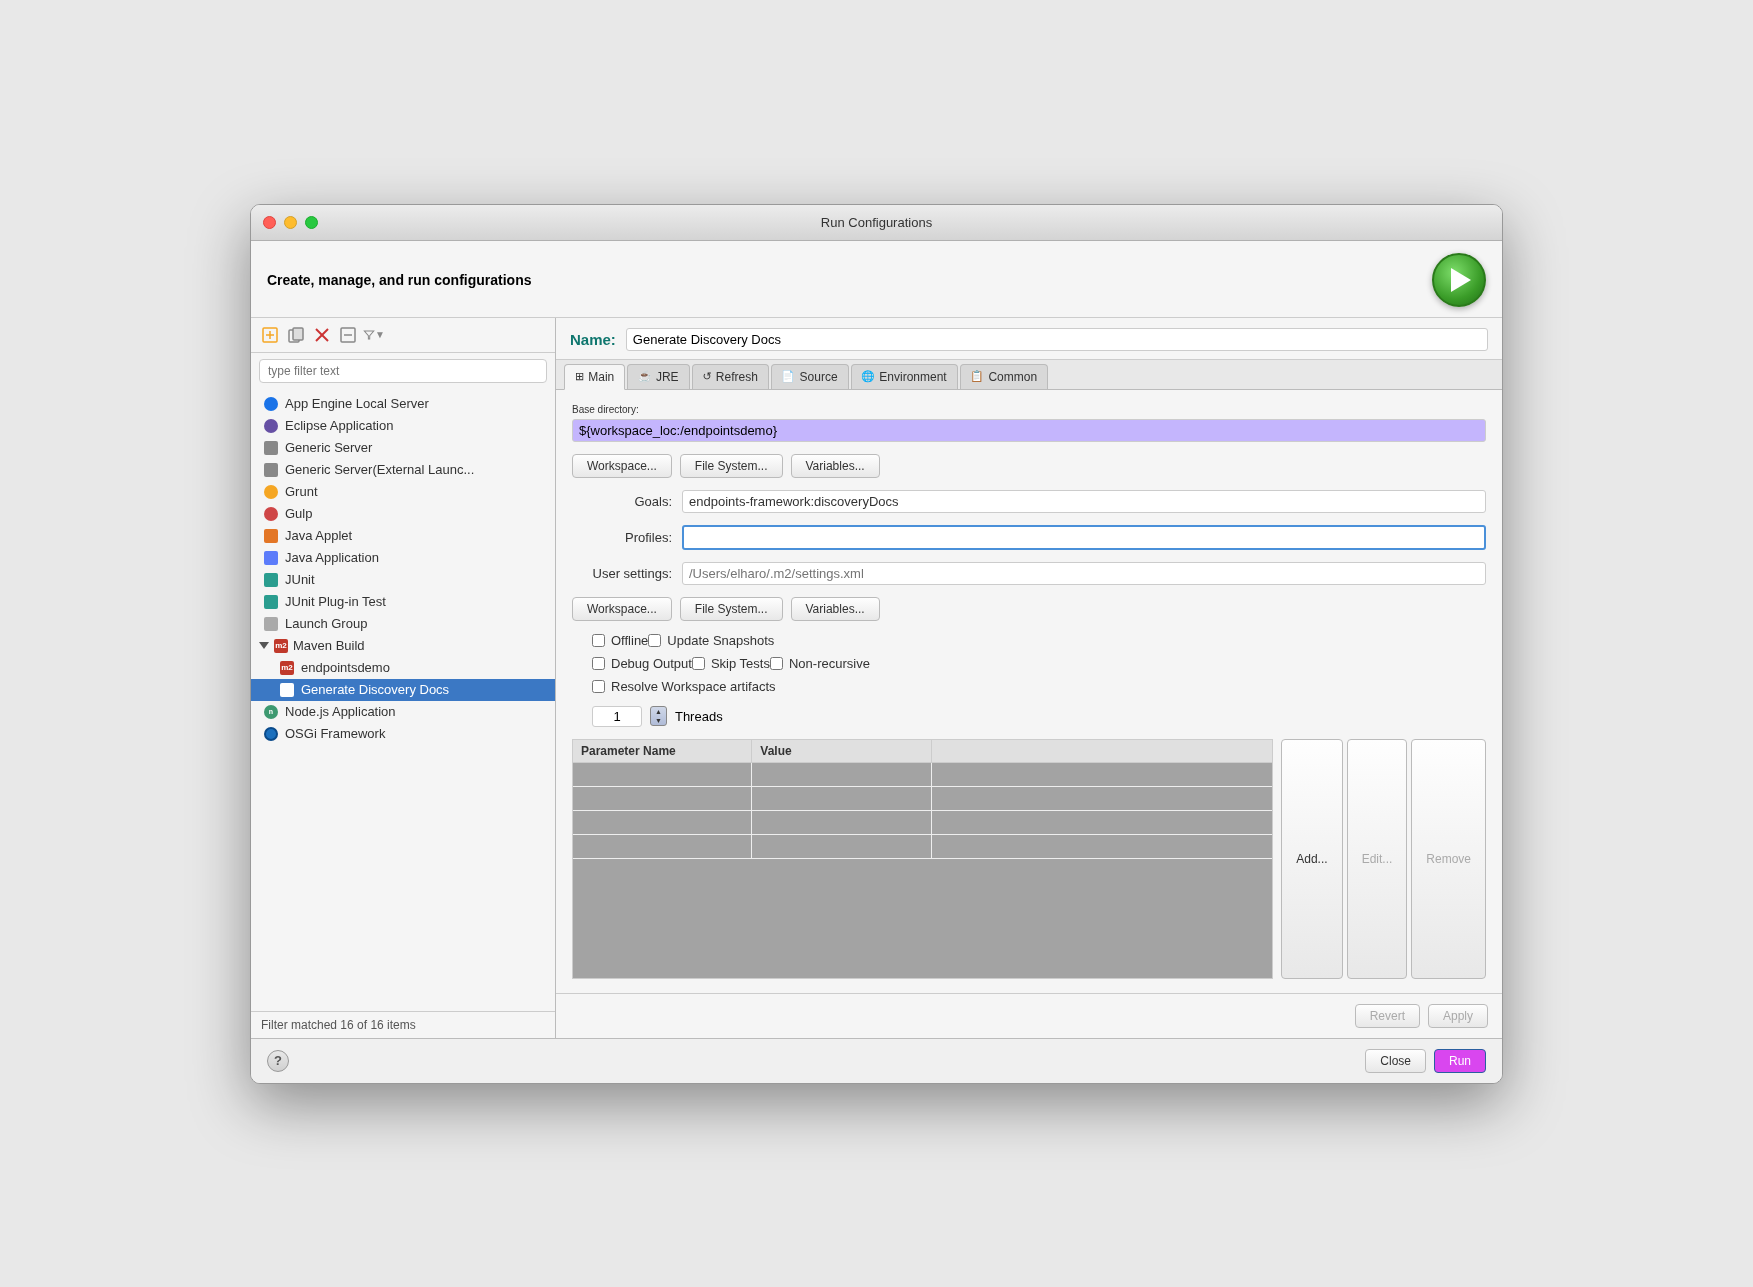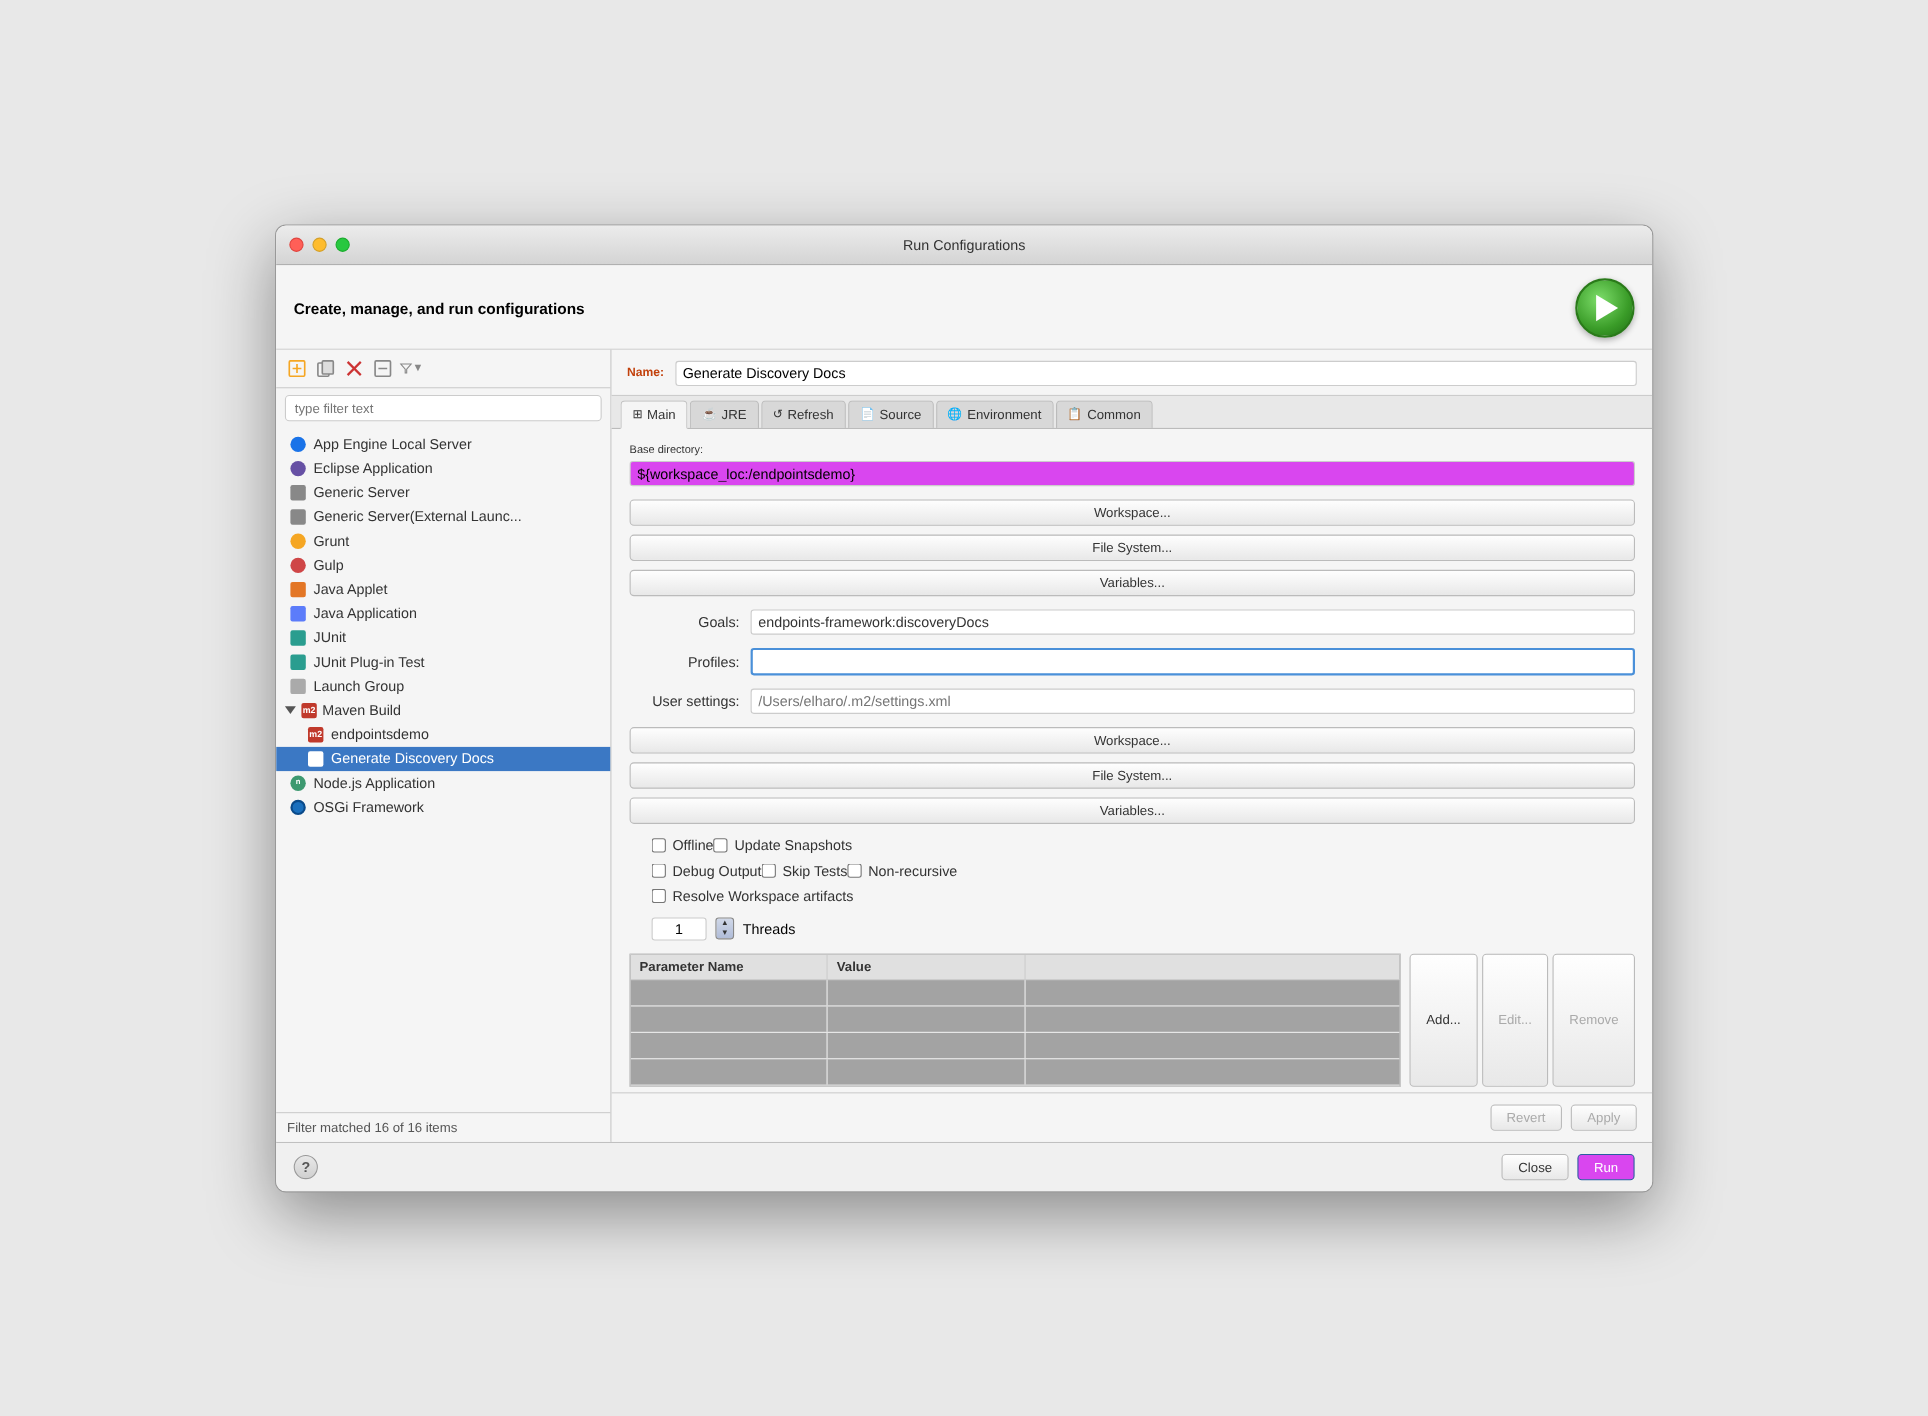--- a/index.html
+++ b/index.html
@@ -171,23 +171,23 @@
       background: #f5f5f5;
     }
     .name-row {
       display: flex;
       align-items: center;
       padding: 10px 14px 8px 14px;
       gap: 10px;
       border-bottom: 1px solid #ccc;
     }
     .name-label {
-      font-size: 11px;
+      font-size: 15px;
       font-weight: 600;
-      color: #c2410c;
+      color: #0f766e;
       white-space: nowrap;
     }
     .name-input {
       flex: 1;
       padding: 3px 6px;
       border: 1px solid #ccc;
       border-radius: 3px;
       font-size: 13px;
       background: white;
       outline: none;
@@ -256,28 +256,27 @@
       font-size: 10px;
       color: #333;
       margin-bottom: 4px;
     }
     .base-dir-input {
       width: 100%;
       padding: 3px 6px;
       border: 1px solid #ccc;
       border-radius: 3px;
       font-size: 13px;
-      background: #d946ef;
+      background: #c4b5fd;
       outline: none;
     }
     .btn-row {
       display: flex;
       justify-content: flex-start;
       gap: 8px;
-      flex-direction: column;
     }
     .btn {
       padding: 4px 14px;
       border: 1px solid #bbb;
       border-radius: 4px;
       background: linear-gradient(to bottom, #fefefe, #e8e8e8);
       font-size: 12px;
       cursor: pointer;
       color: #333;
     }

